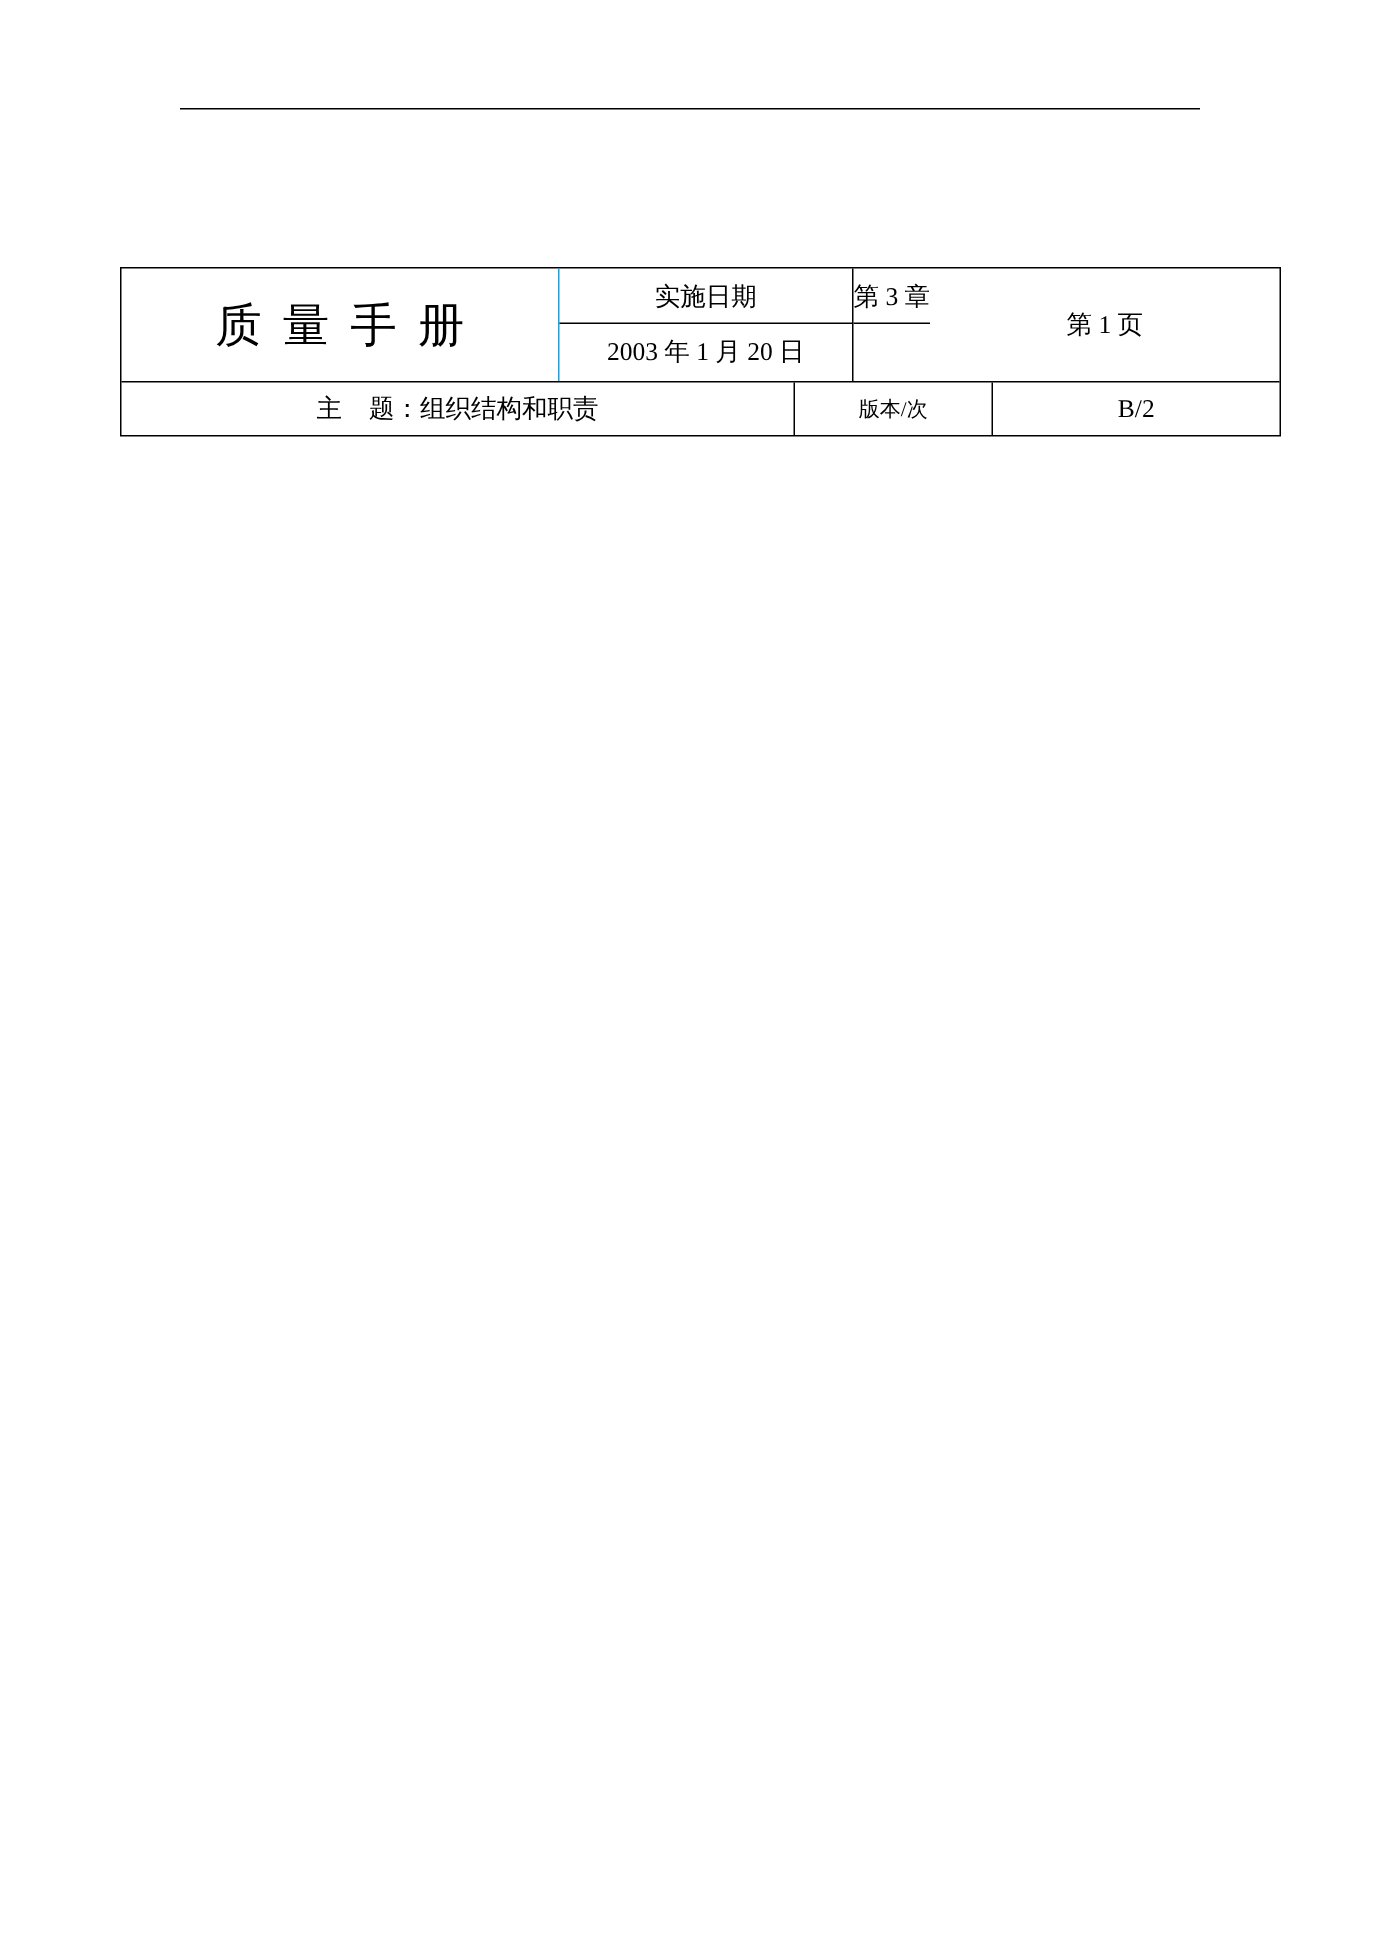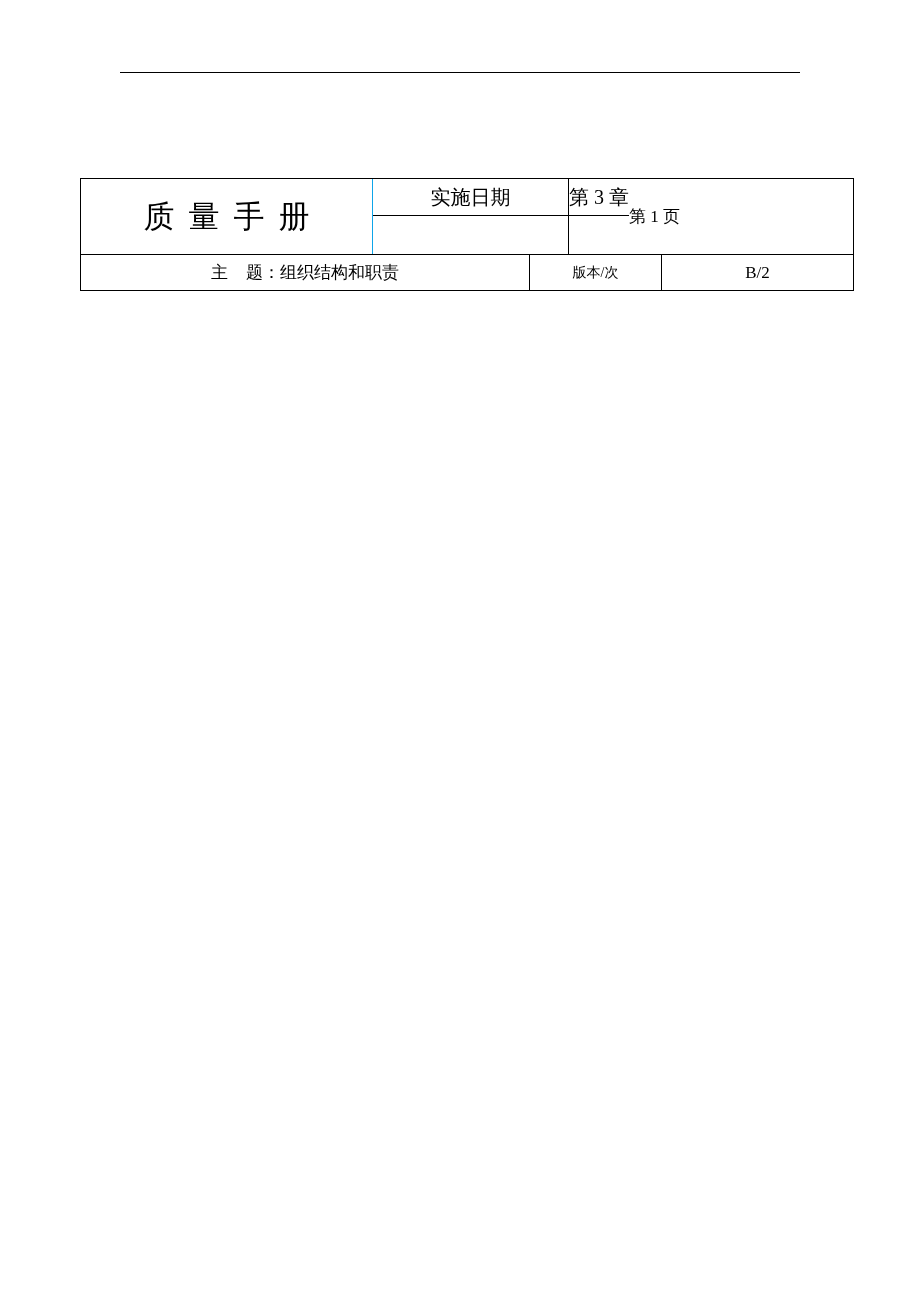--- a/index.html
+++ b/index.html
@@ -52,34 +52,34 @@
     .col-right {
       flex: 1;
       display: flex;
       flex-direction: row;
     }
     .subrow {
       height: 37px;
       display: flex;
       align-items: center;
       justify-content: center;
-      font-size: 20px;
+      font-size: 17px;
     }
     .subrow-top {
       border-bottom: 1px solid #000;
     }
     .col-right-split {
       display: flex;
       flex: 1;
     }
     .col-right-half {
       flex: 1;
       display: flex;
       align-items: center;
-      justify-content: flex-start;
+      justify-content: center;
       font-size: 17px;
     }
     .row2 {
       display: flex;
       height: 36px;
       border-top: 1px solid #000;
     }
     .cell-subject {
       width: 449px;
       border-right: 1px solid #000;
@@ -117,20 +117,23 @@
 
 <div class="table-container">
   <div class="row1">
     <div class="cell-title">
       <span>质量手册</span>
     </div>
     <div class="col-mid">
       <div class="subrow subrow-top">
         <span>实施日期</span>
       </div>
+      <div class="subrow">
+        <span>2003 年 1 月 20 日</span>
+      </div>
     </div>
     <div class="col-right">
       <div class="subrow subrow-top">
         <span>第 3 章</span>
       </div>
       <div class="col-right-split">
         <div class="col-right-half">
           <span>第 1 页</span>
         </div>
       </div>

